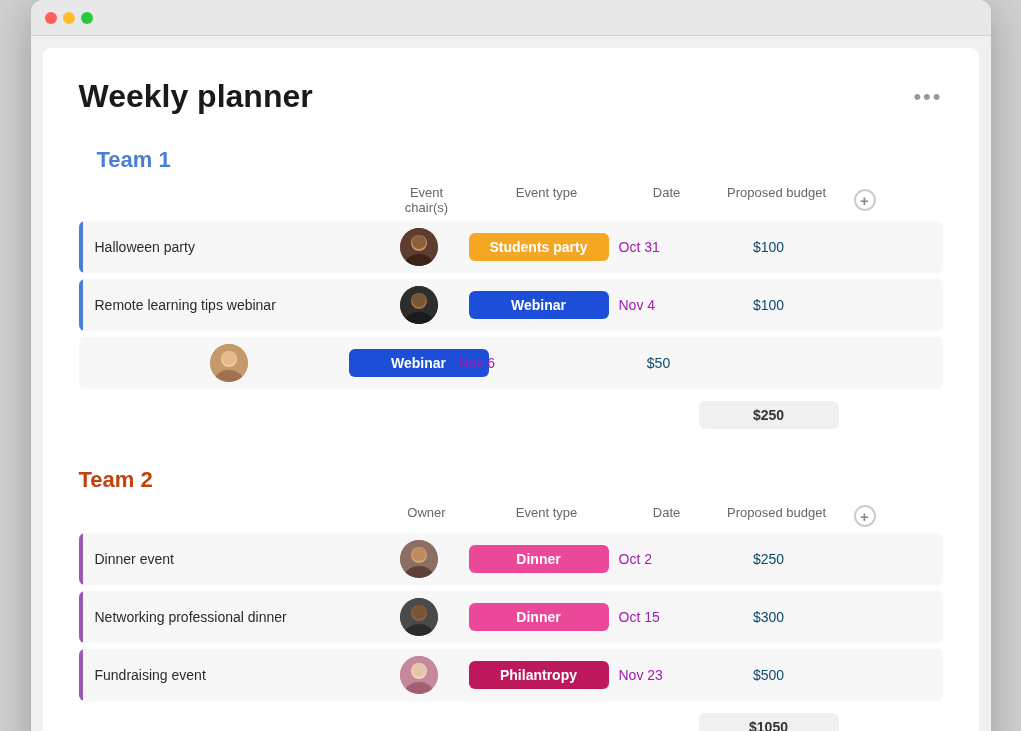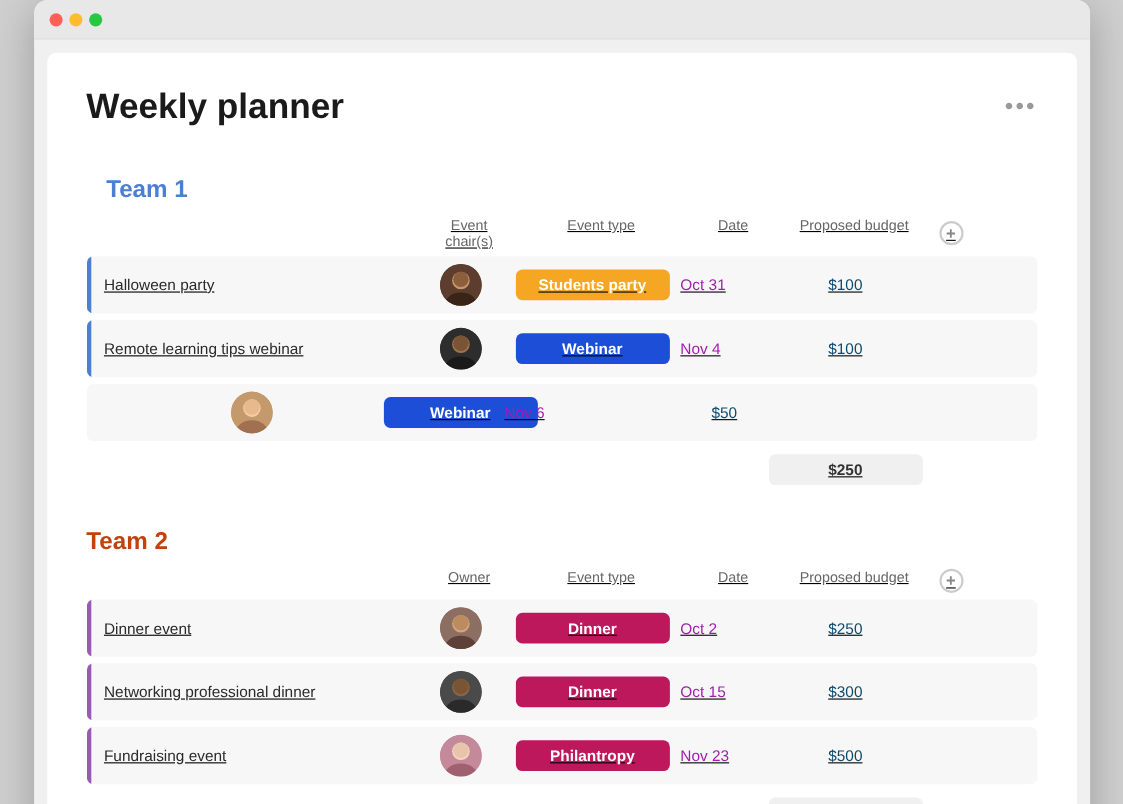--- a/index.html
+++ b/index.html
@@ -40,21 +40,21 @@
       background: #fff;
       margin: 12px;
       border-radius: 8px;
       padding: 30px 36px 36px 36px;
       min-height: 640px;
     }
     .page-header {
       display: flex;
       justify-content: space-between;
       align-items: center;
-      margin-bottom: 44px;
+      margin-bottom: 32px;
     }
     .page-title {
       font-size: 32px;
       font-weight: 700;
       color: #1a1a1a;
     }
     .more-icon {
       font-size: 22px;
       color: #999;
       letter-spacing: 2px;
@@ -65,21 +65,20 @@
     }
     .team-title {
       font-size: 22px;
       font-weight: 700;
       margin-bottom: 12px;
     }
     .team-title.team1 { color: #4a7fd4; margin-left: 18px; }
     .team-title.team2 { color: #c2410c; }
     .table-wrapper {
       width: 100%;
-      text-decoration: underline;
     }
     .col-headers {
       display: grid;
       grid-template-columns: 300px 80px 160px 80px 140px 36px;
       padding: 0 0 6px 8px;
       color: #666;
       font-size: 13px;
     }
     .col-headers .col-event { grid-column: 1; }
     .col-headers .col-chair { grid-column: 2; text-align: center; }
@@ -156,21 +155,21 @@
       border-radius: 6px;
       padding: 6px 20px;
       font-size: 14px;
       font-weight: 600;
       color: #fff;
       min-width: 140px;
       text-align: center;
     }
     .badge-students { background: #f5a623; }
     .badge-webinar { background: #1d4ed8; }
-    .badge-dinner { background: #be185d; }
+    .badge-dinner { background: #ec4899; }
     .badge-philantropy { background: #be185d; }
     .date-cell {
       text-align: left;
       font-size: 14px;
       color: #a21caf;
     }
     .budget-cell {
       text-align: center;
       font-size: 14px;
       color: #0c4a6e;

